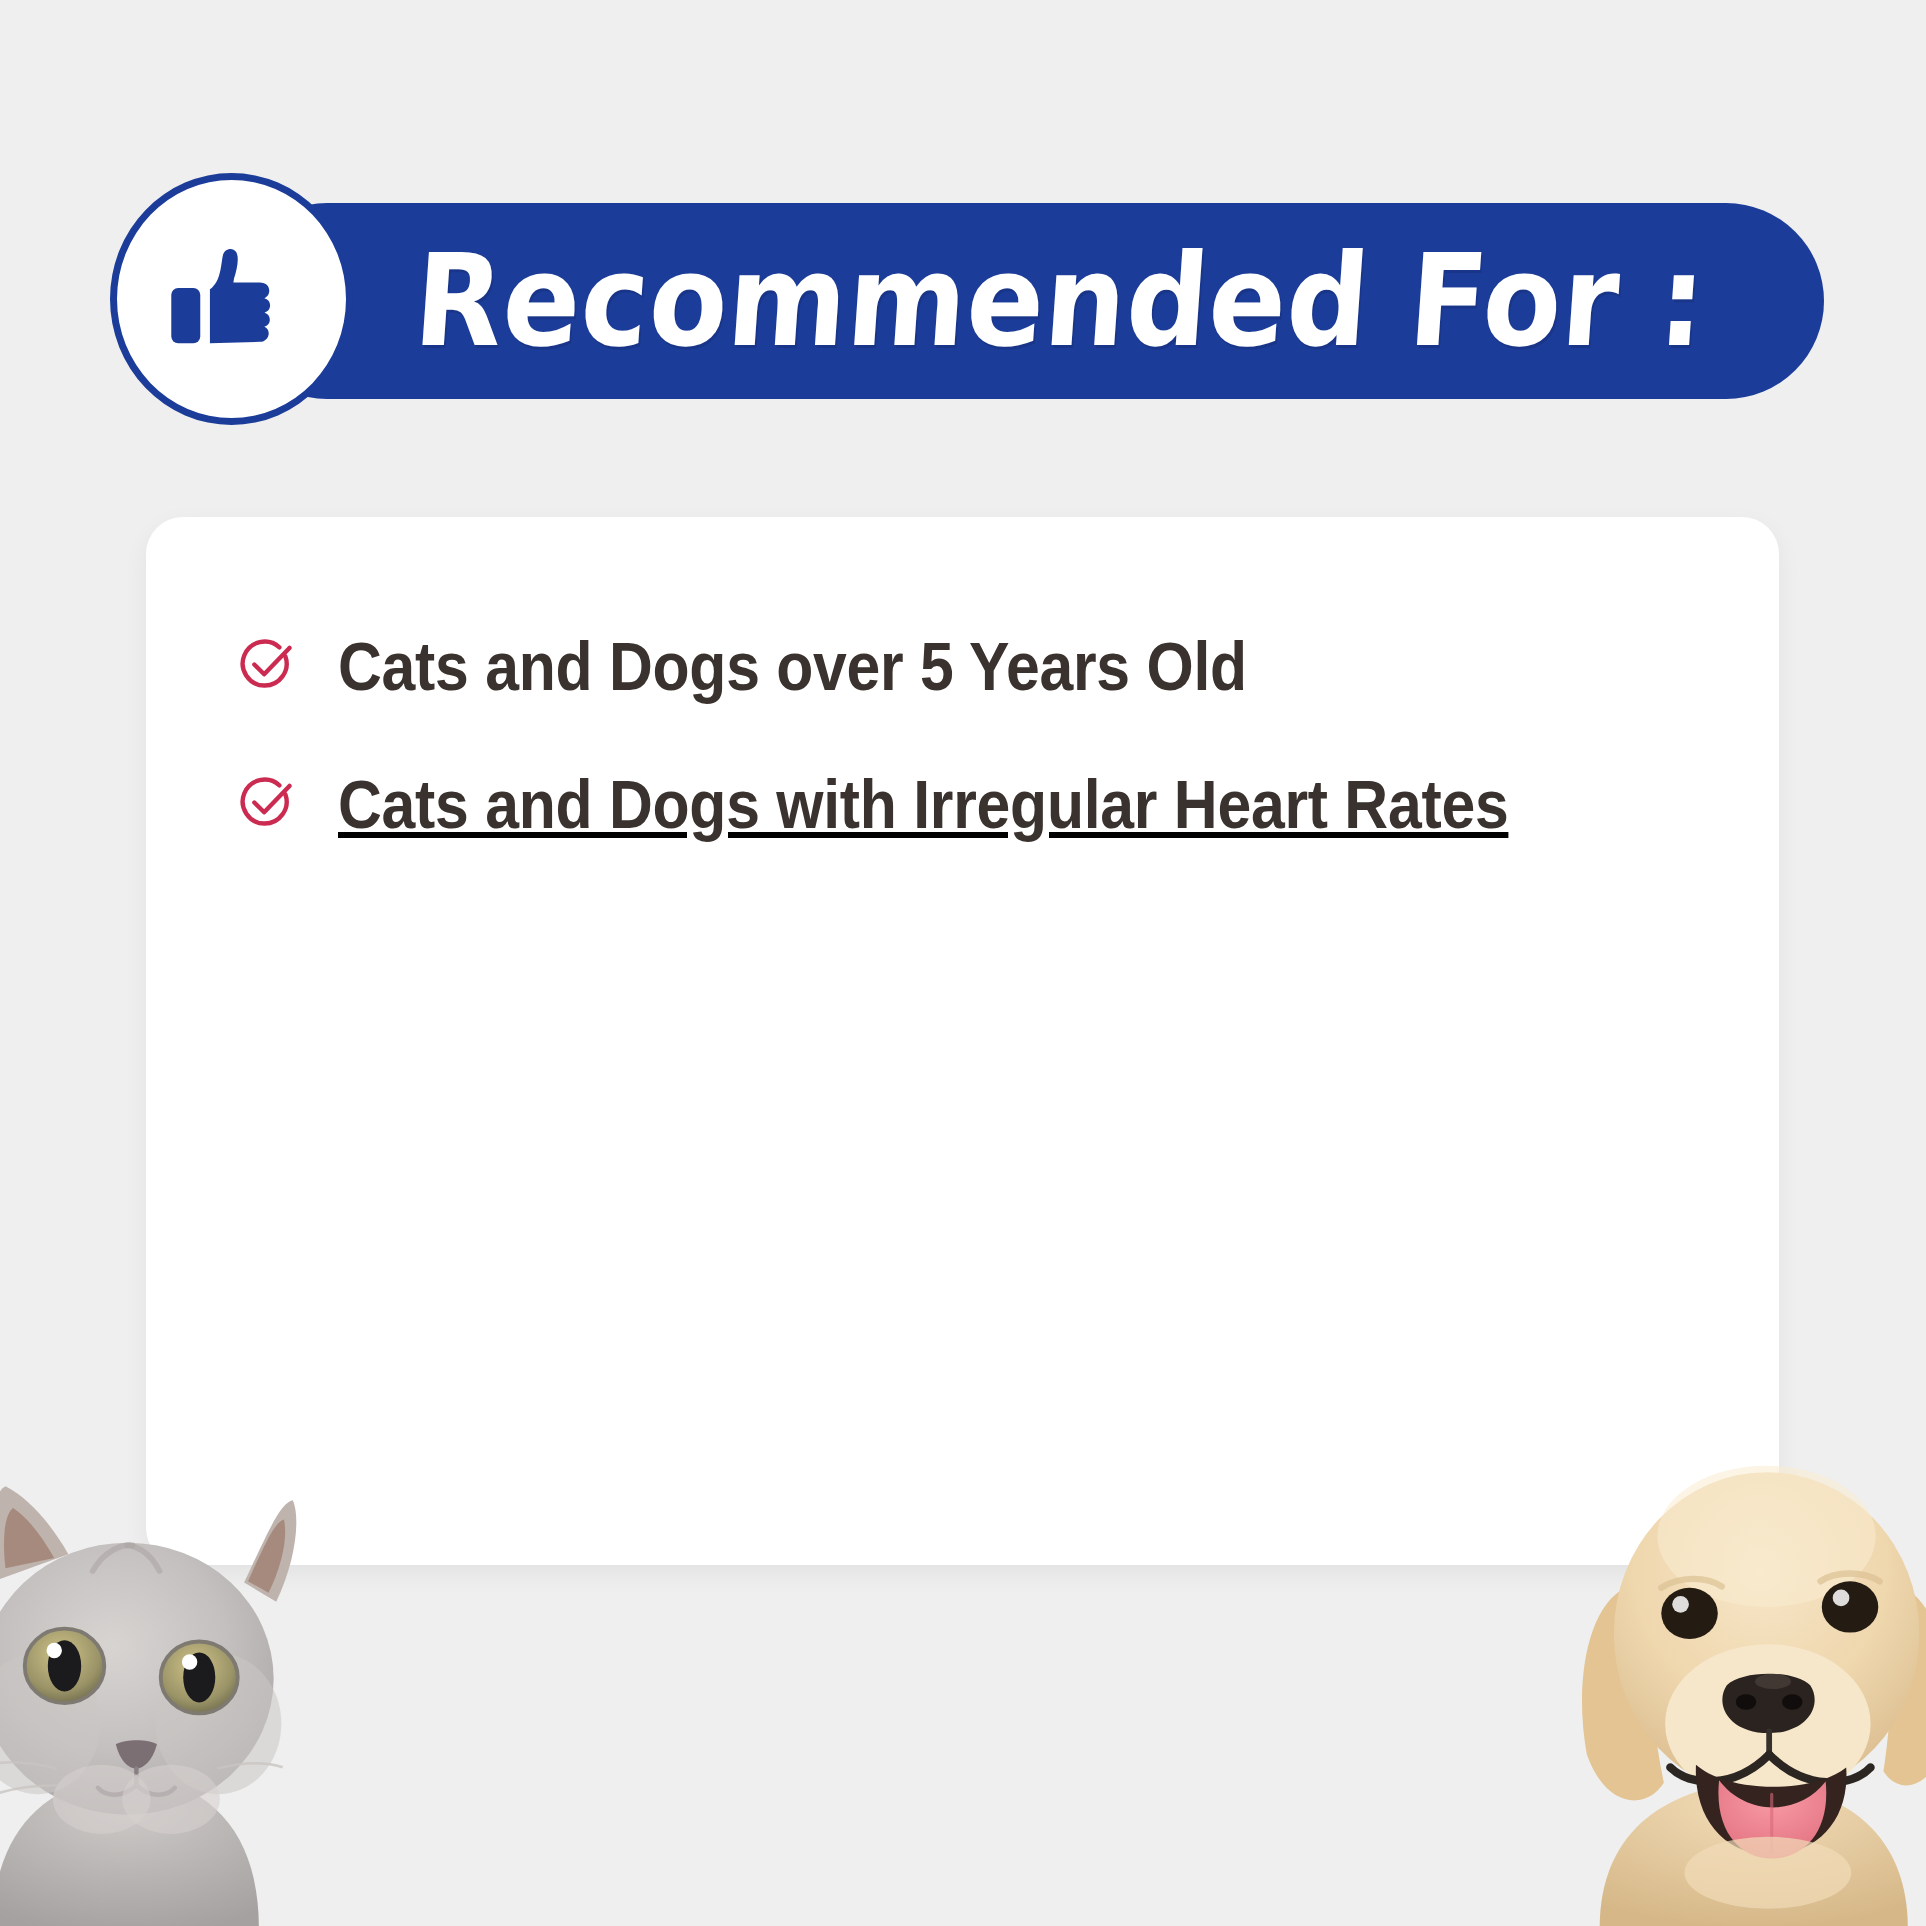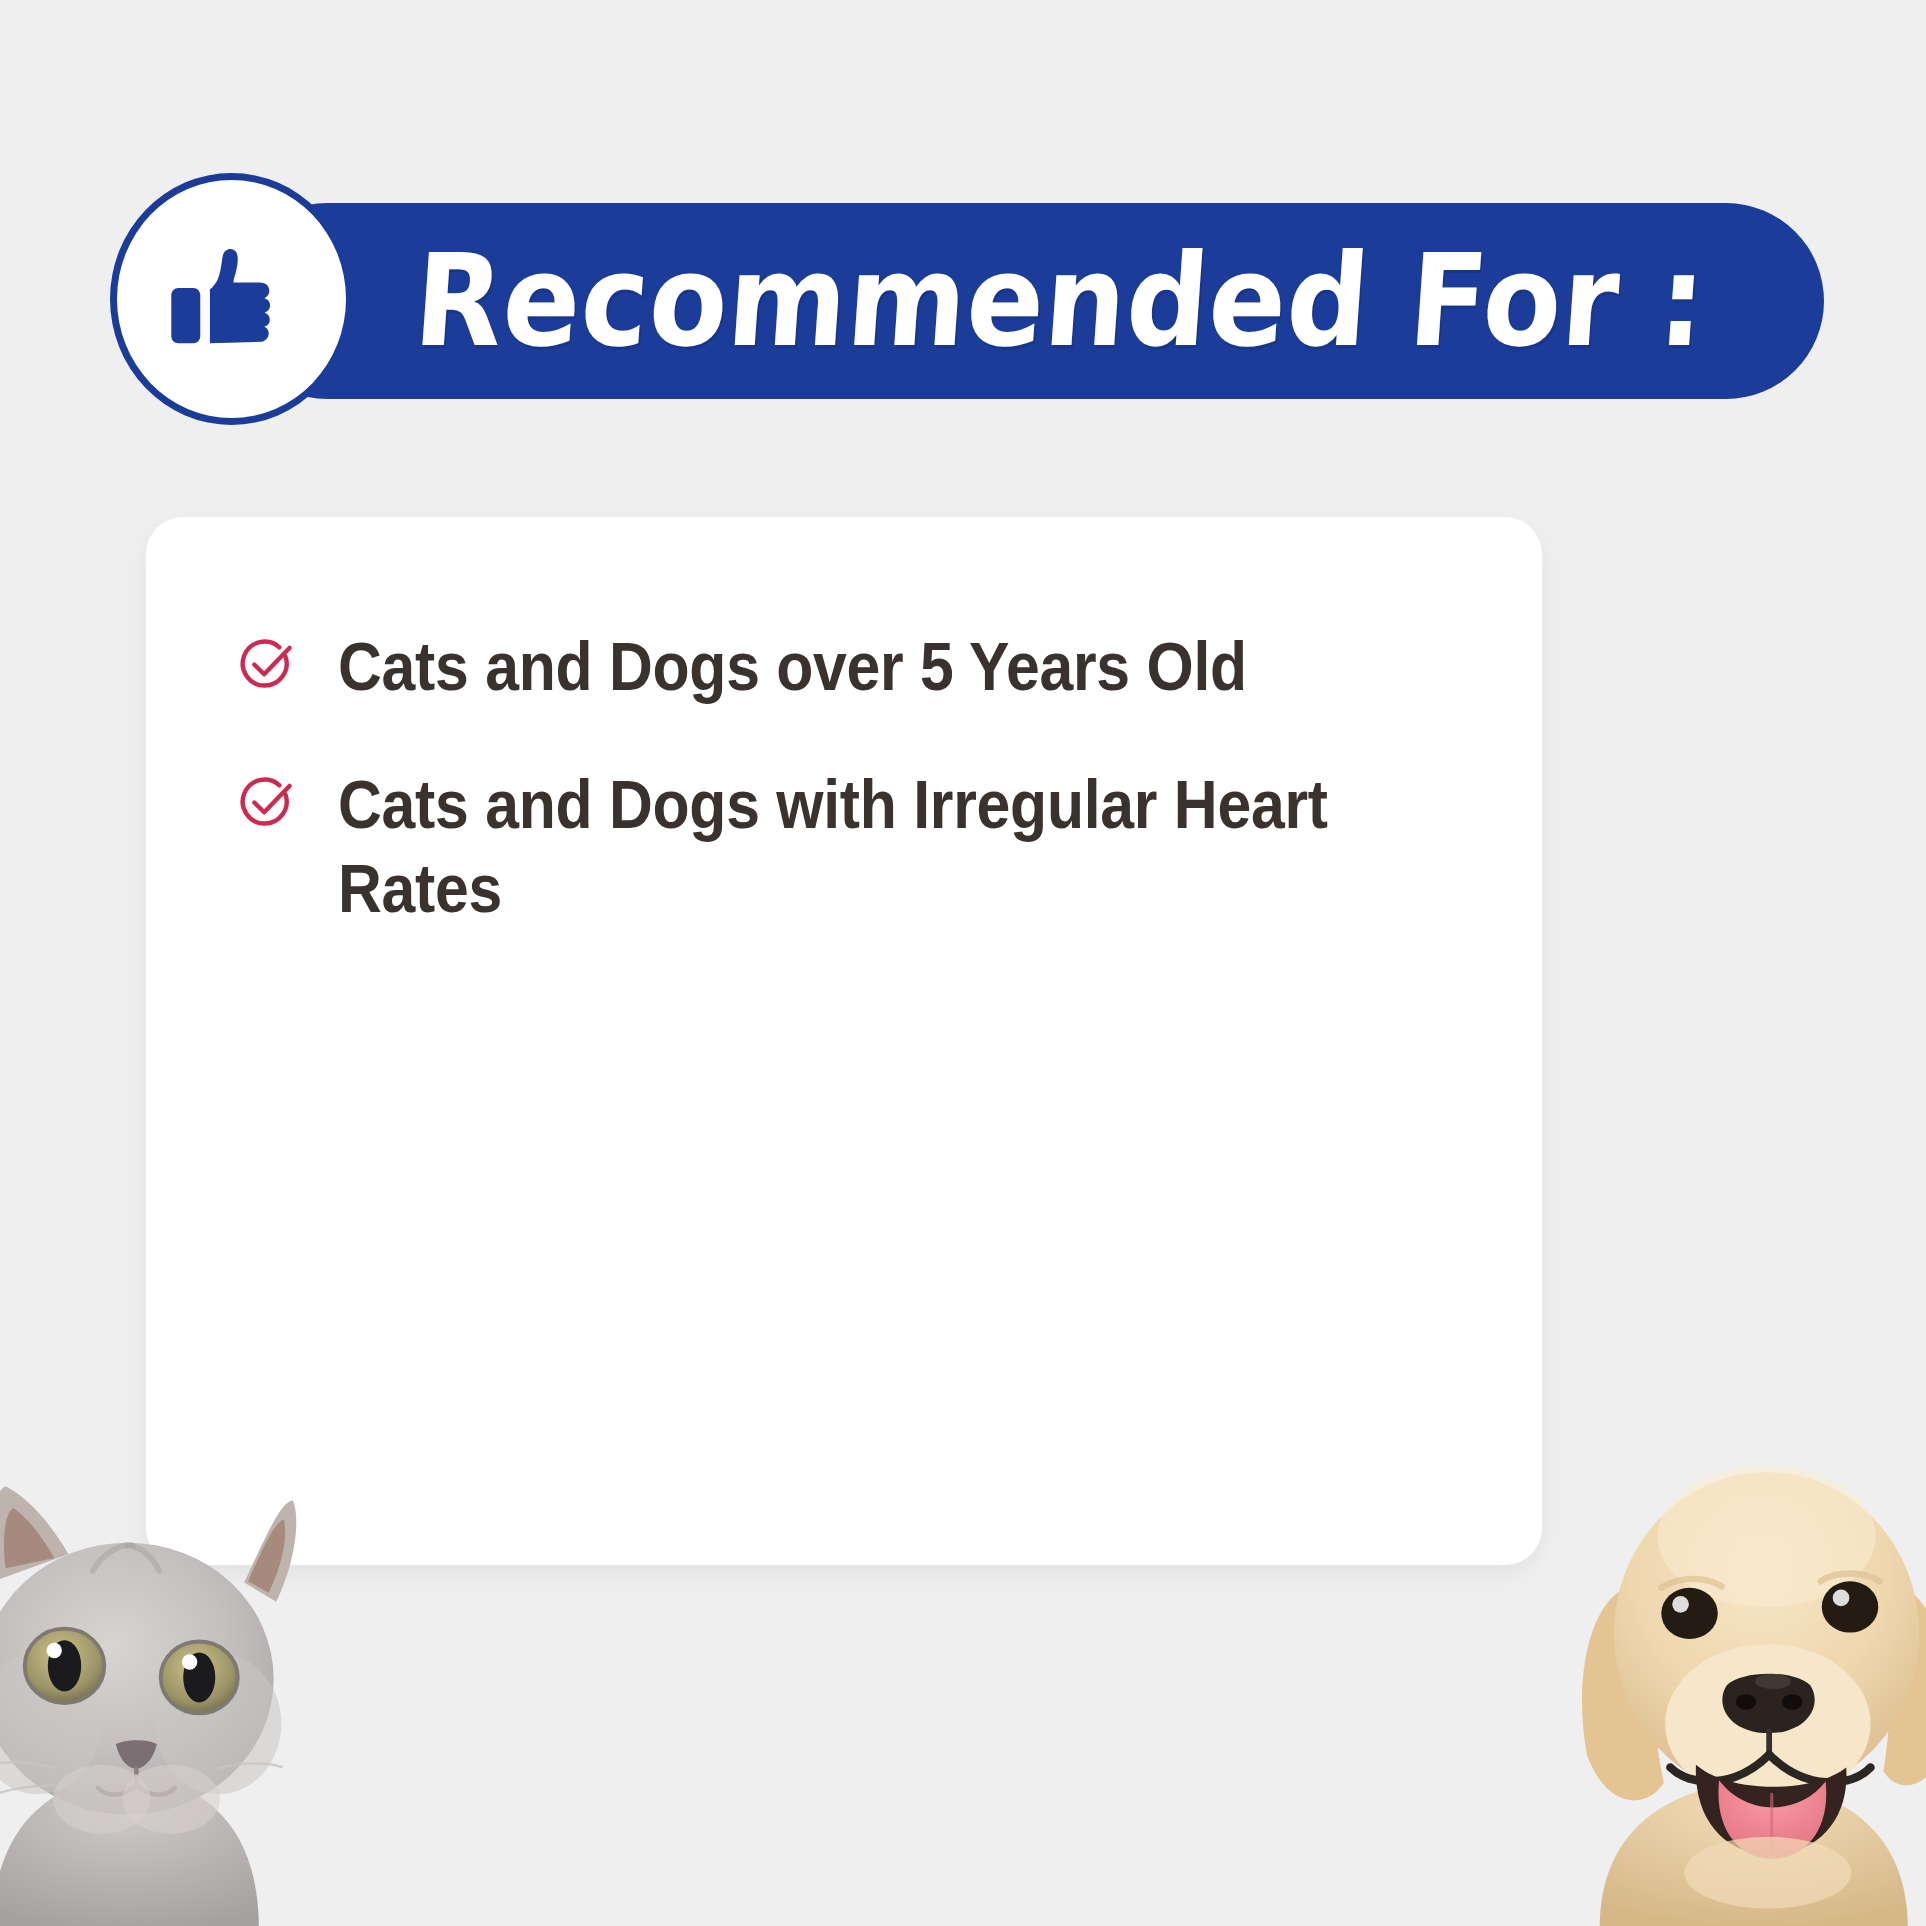--- a/index.html
+++ b/index.html
@@ -61,40 +61,40 @@
     justify-content: center;
     z-index: 3;
   }
   .thumb-badge svg { width: 138px; height: 138px; display: block; }
 
   
   .card {
     position: absolute;
     left: 146px;
     top: 517px;
-    width: 1396px;
+    width: 1633px;
     height: 1048px;
     background: #ffffff;
     border-radius: 37px;
     box-shadow: 0 9px 26px rgba(0,0,0,0.055);
   }
 
   .list {
     position: absolute;
     left: 90px;
     top: 108px;
     right: 26px;
   }
 
   .list-item {
     display: flex;
     align-items: flex-start;
     margin-bottom: 54px;
   }
-  .list-item:last-child { margin-bottom: 0; }
+  .list-item:last-child { margin-bottom: 0; text-decoration: underline; }
 
   .check-icon {
     flex: 0 0 auto;
     width: 62px;
     height: 62px;
     margin-top: 9px;
     margin-right: 40px;
   }
   .check-icon svg { width: 62px; height: 62px; display: block; }
 

